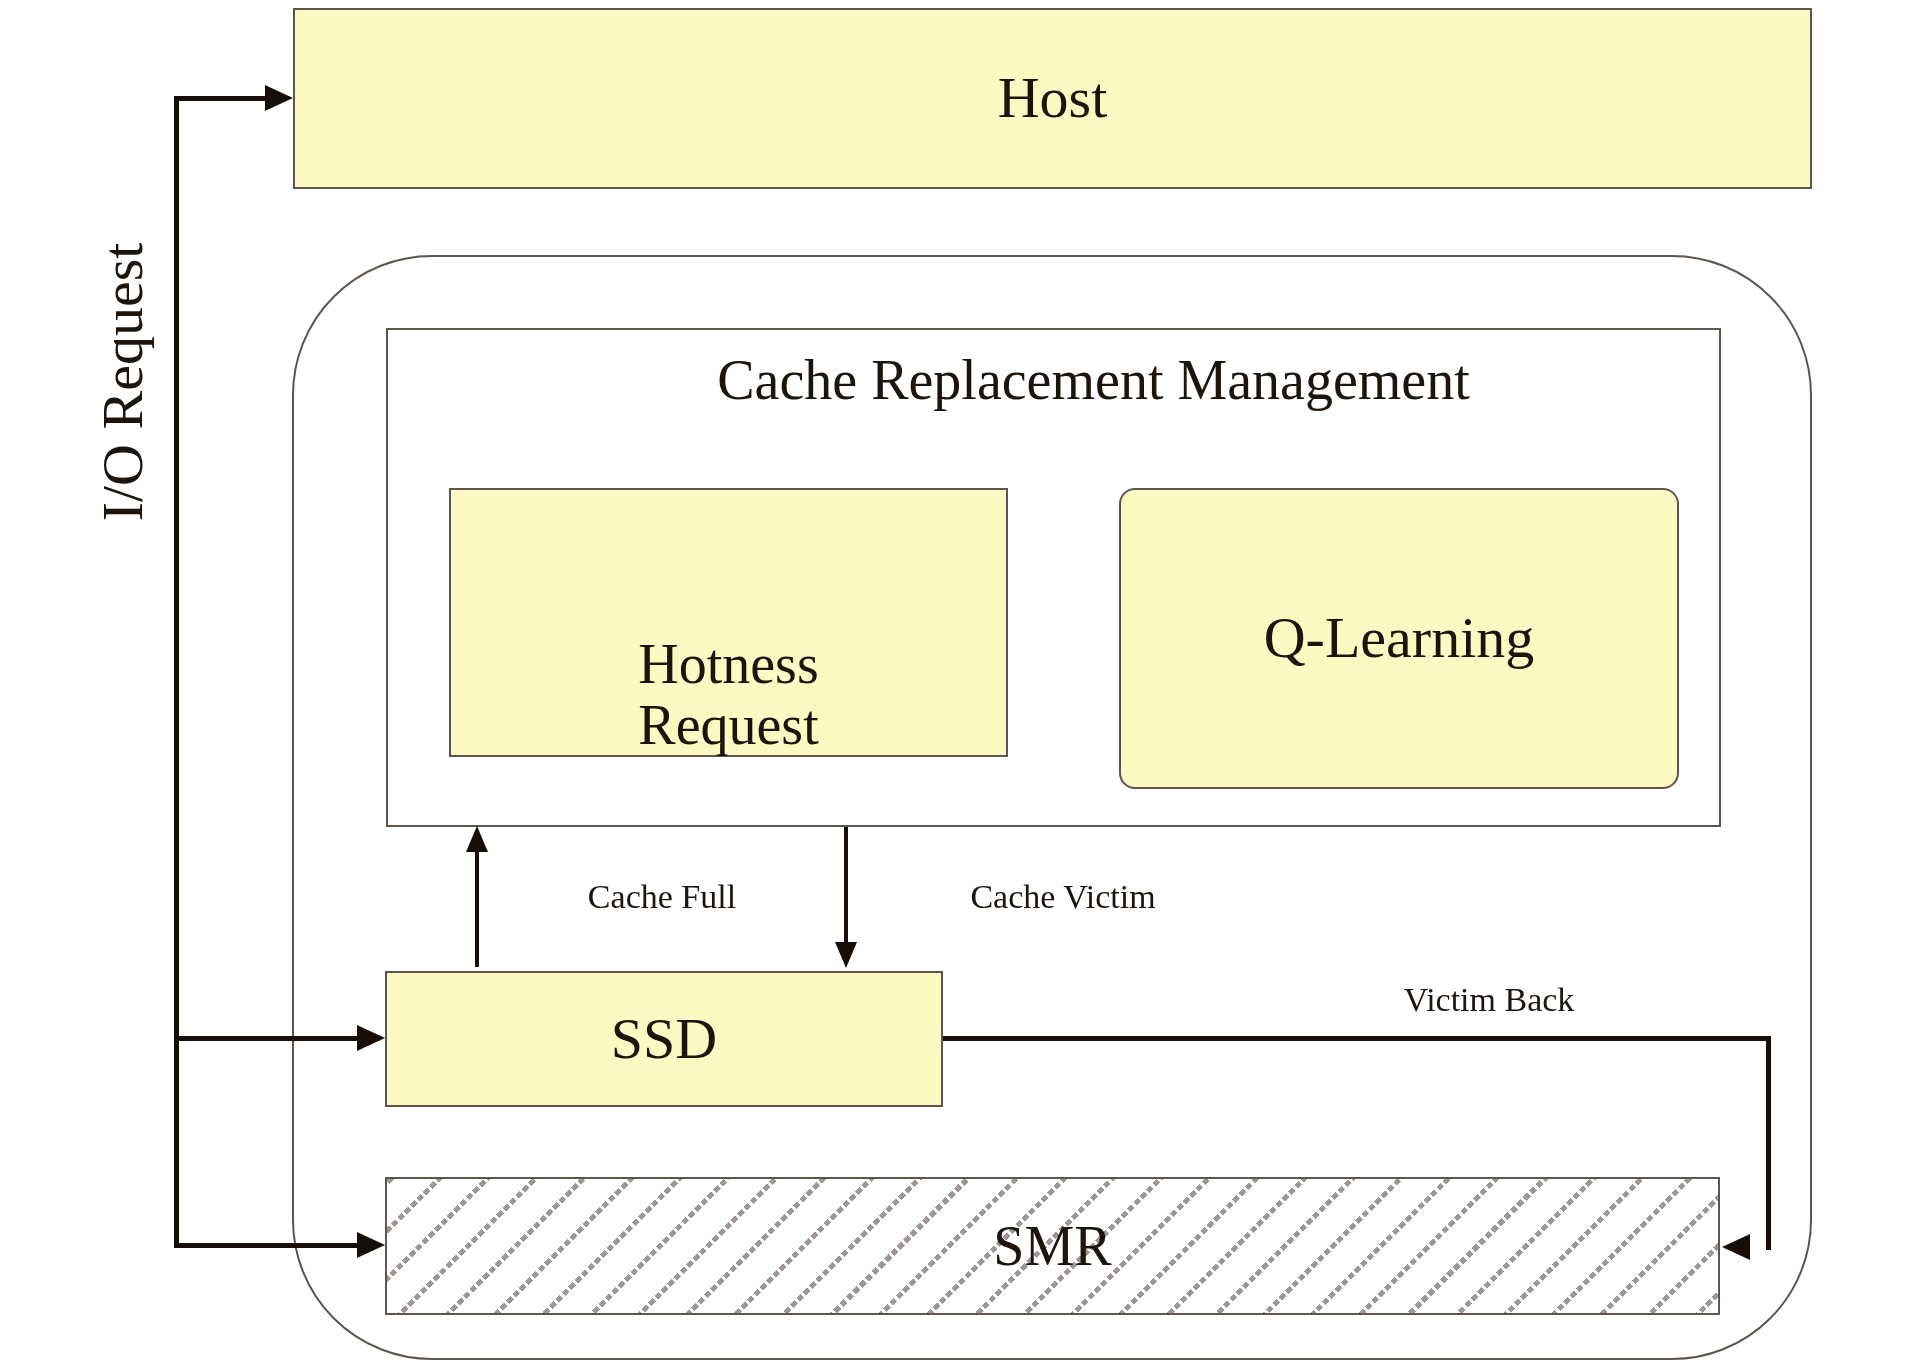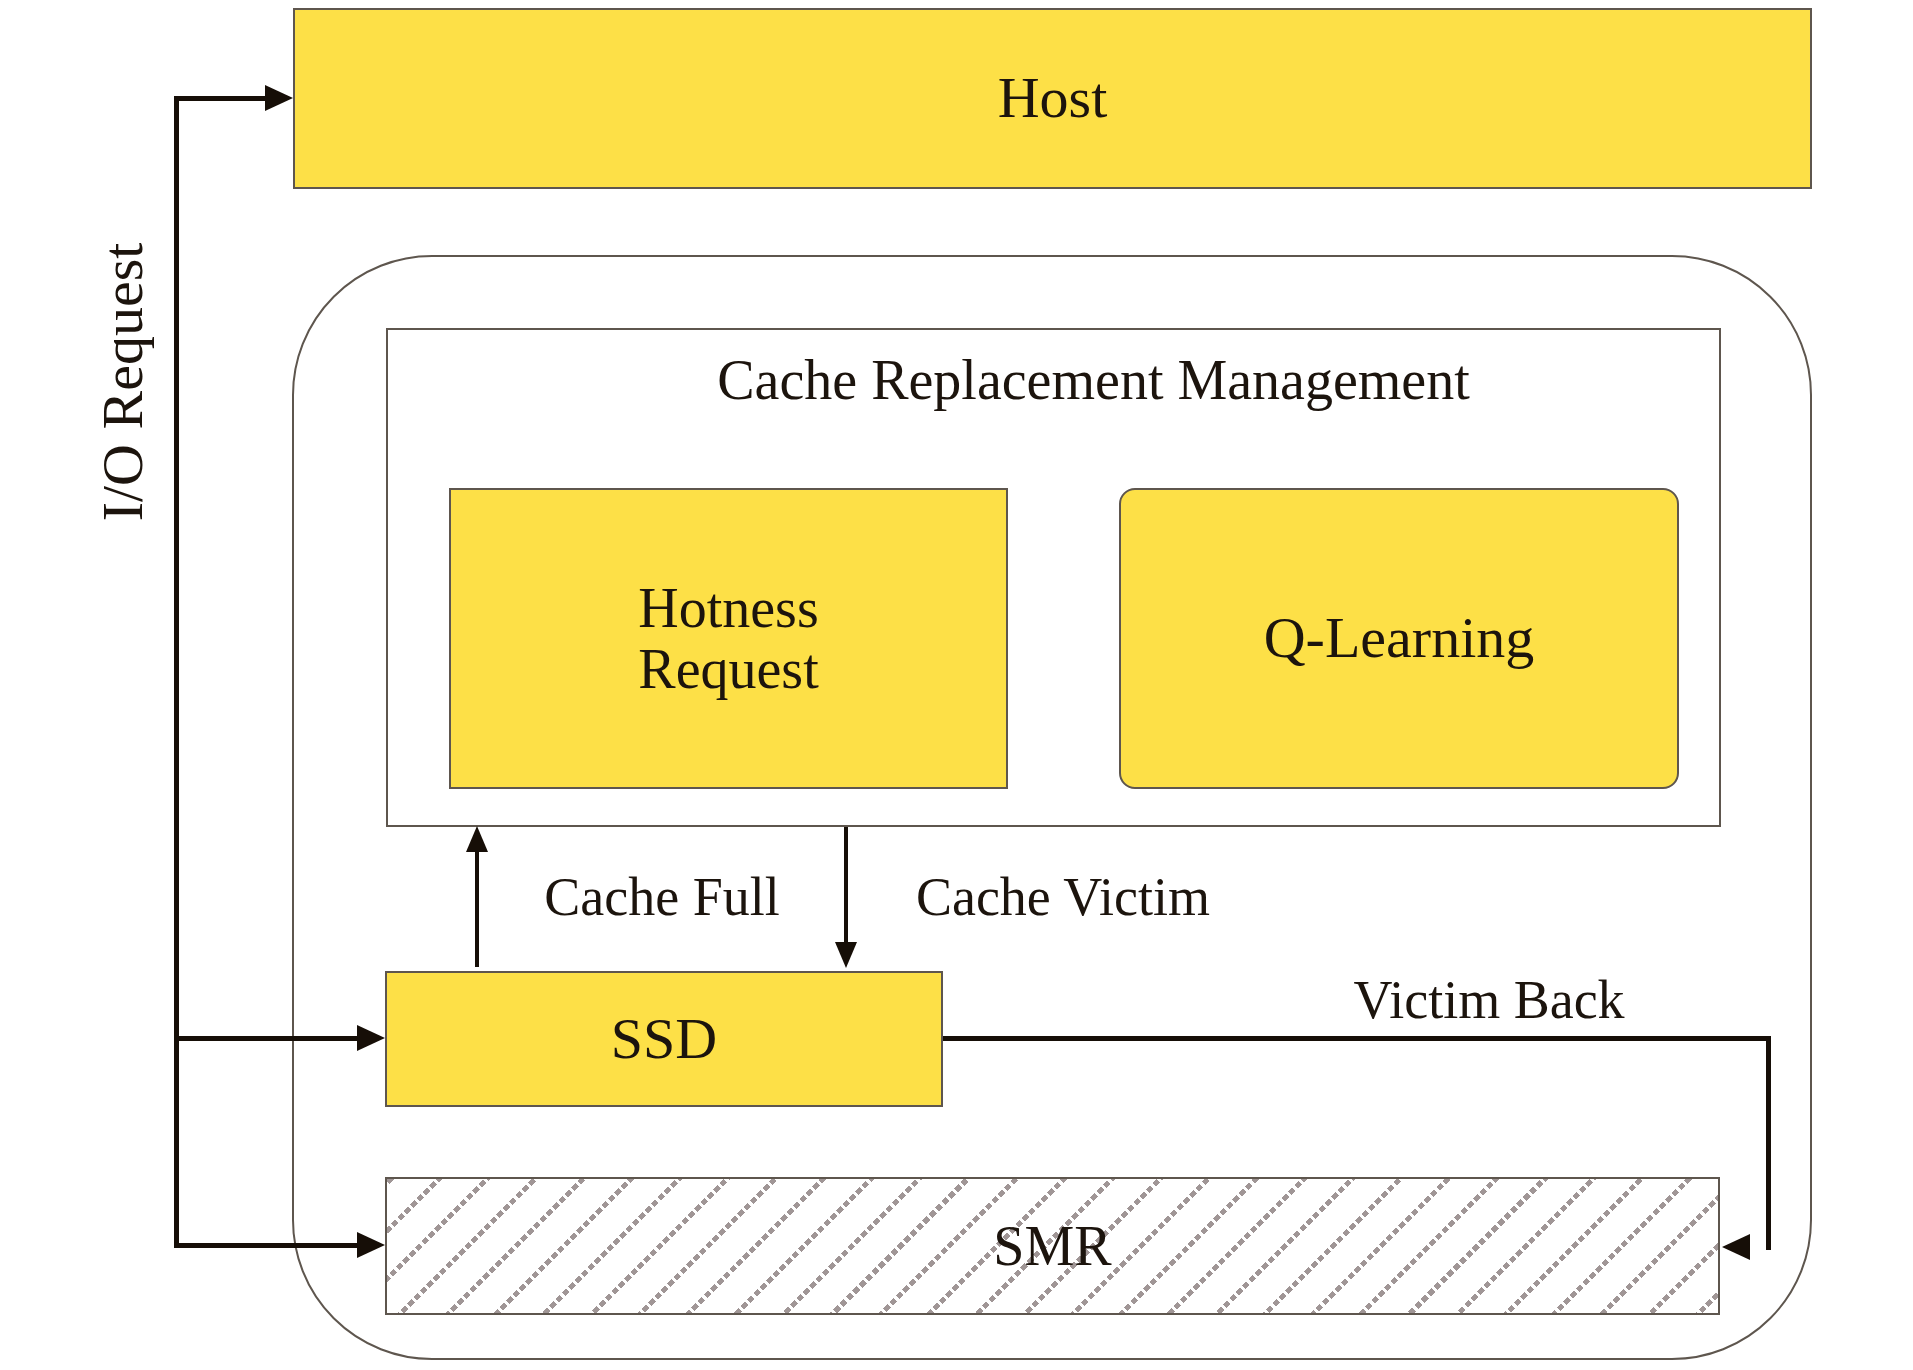--- a/index.html
+++ b/index.html
@@ -14,39 +14,39 @@
     position:relative;
     width:1913px;height:1370px;
     background:var(--background);
     font-family:"Liberation Serif","DejaVu Serif",serif;
     color:var(--text);
     overflow:hidden;
   }
   .box{
     position:absolute;
     border:2px solid var(--border);
-    background:#fde047;
+    background:#fef9c3;
     display:flex;align-items:center;justify-content:center;
     text-align:center;
     box-sizing:border-box;
     font-size:58px;
     line-height:1.08;
   }
   .host-box{left:293px;top:8px;width:1519px;height:181px;}
   .boundary{
     position:absolute;left:292px;top:255px;width:1520px;height:1105px;
     border:2px solid var(--border);border-radius:140px;
     box-sizing:border-box;background:transparent;
   }
   .crm-box{left:386px;top:328px;width:1335px;height:499px;background:#ffffff;}
   .crm-title{
     position:absolute;left:0;top:20px;width:100%;
     text-align:center;font-size:56px;padding-left:40px;
   }
-  .hotness-box{left:447px;top:486px;width:559px;height:301px;font-size:56px;}
+  .hotness-box{left:447px;top:486px;width:559px;height:269px;font-size:56px;align-items:flex-end;}
   .q-box{left:1117px;top:486px;width:560px;height:301px;}
   .ssd-box{left:385px;top:971px;width:558px;height:136px;}
   .smr-box{
     left:385px;top:1177px;width:1335px;height:138px;font-size:56px;
     background:
       repeating-linear-gradient(45deg,#ffffff 0 3px,rgba(255,255,255,0) 3px 9px),
       repeating-linear-gradient(135deg,var(--hatch) 0 5px,rgba(255,255,255,0) 5px 34px);
     background-color:#ffffff;
   }
   
@@ -66,21 +66,21 @@
   .head-up{border-left:11px solid transparent;border-right:11px solid transparent;border-bottom:26px solid var(--arrow);}
   .head-down{border-left:11px solid transparent;border-right:11px solid transparent;border-top:26px solid var(--arrow);}
   .h-io-host{left:265px;top:85px;}
   .h-io-ssd{left:357px;top:1025px;}
   .h-io-smr{left:357px;top:1232px;}
   .h-cf{left:466px;top:826px;}
   .h-rv{left:835px;top:942px;}
   .h-wb{left:1722px;top:1234px;}
   
   .flabel{
-    position:absolute;white-space:nowrap;font-size:54px;color:var(--text);
+    position:absolute;white-space:nowrap;font-size:34px;color:var(--text);
     transform:translate(-50%,-50%);
   }
   .lbl-io{left:122px;top:382px;font-size:58px;transform:translate(-50%,-50%) rotate(-90deg);}
   .lbl-cf{left:662px;top:897px;}
   .lbl-rv{left:1063px;top:897px;}
   .lbl-wb{left:1489px;top:1000px;}
 </style>
 </head>
 <body>
 

